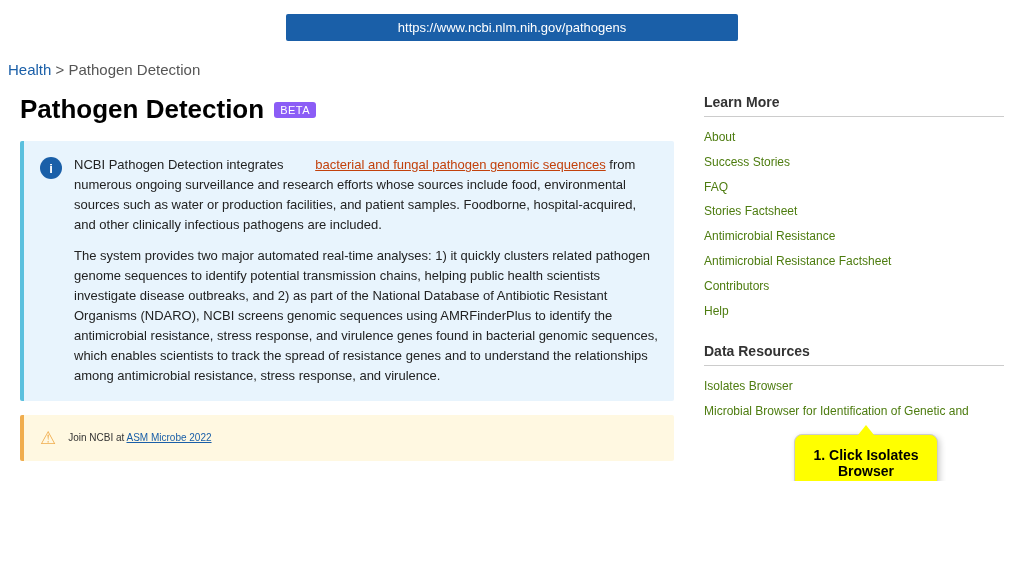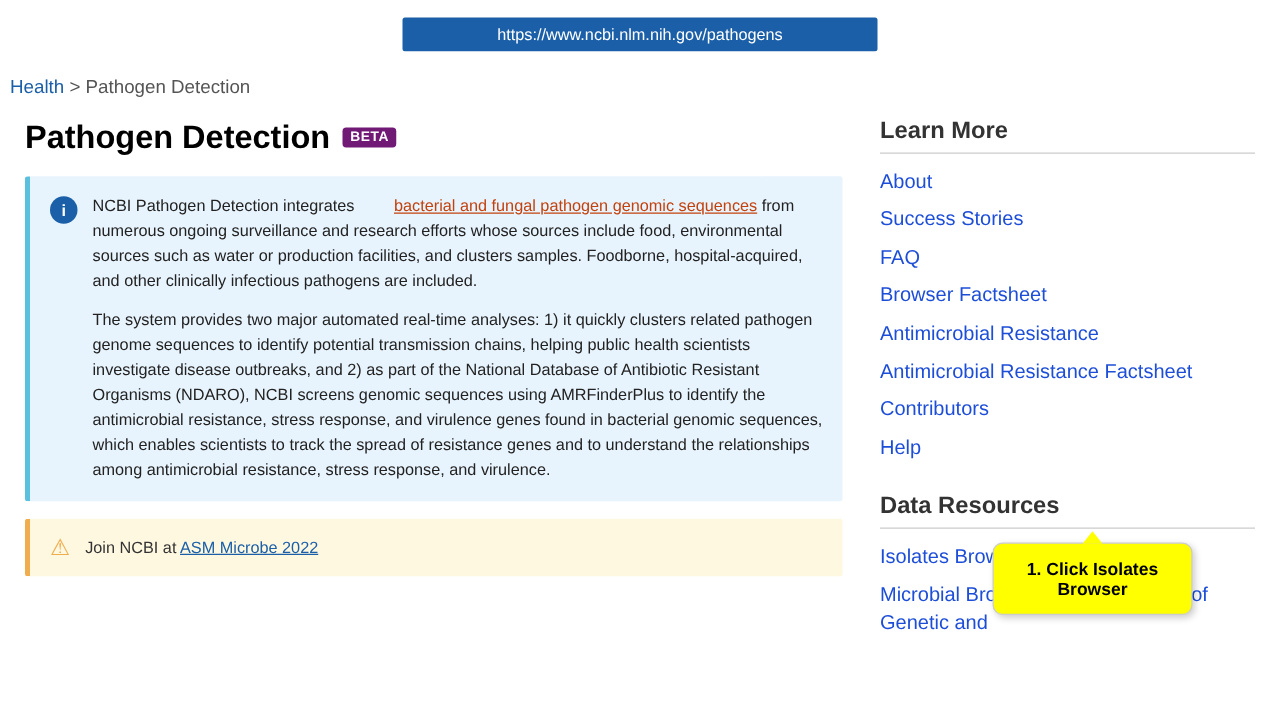--- a/index.html
+++ b/index.html
@@ -11,21 +11,21 @@
     }
 
     
     .url-bar {
       background: #1a5fa8;
       color: white;
       text-align: center;
       padding: 6px 20px;
       font-size: 13px;
       position: relative;
-      width: 380px;
+      width: 452px;
       margin: 8px auto;
       border-radius: 2px;
     }
 
     
     .breadcrumb {
       padding: 6px 8px;
       font-size: 15px;
       color: #555;
     }
@@ -52,24 +52,24 @@
       align-items: center;
       gap: 10px;
       margin-bottom: 16px;
     }
     .page-title h1 {
       font-size: 26px;
       font-weight: bold;
       color: #000;
     }
     .beta-badge {
-      background: #701a75;
+      background: #8b5cf6;
       color: white;
       font-size: 11px;
-      font-weight: bold;
+      font-weight: normal;
       padding: 2px 6px;
       border-radius: 3px;
       letter-spacing: 0.5px;
     }
 
     
     .info-box {
       background: #e8f4fd;
       border-left: 4px solid #5bc0de;
       padding: 14px 16px;
@@ -116,67 +116,67 @@
       align-items: center;
       gap: 12px;
       border-radius: 2px;
     }
     .warning-icon {
       flex-shrink: 0;
       color: #f0ad4e;
       font-size: 18px;
     }
     .warning-text {
-      font-size: 13px;
+      font-size: 10px;
       color: #333;
     }
     .warning-text a {
       color: #1a5fa8;
       text-decoration: underline;
     }
 
     
     .right-sidebar {
       width: 300px;
       flex-shrink: 0;
       position: relative;
     }
 
     .sidebar-section {
       margin-bottom: 20px;
     }
     .sidebar-section-title {
-      font-size: 19px;
+      font-size: 14px;
       font-weight: bold;
       color: #333;
       padding-bottom: 6px;
       border-bottom: 1px solid #ccc;
       margin-bottom: 8px;
     }
     .sidebar-link {
       display: block;
-      color: #1d4ed8;
+      color: #4d7c0f;
       text-decoration: none;
-      font-size: 16px;
+      font-size: 12px;
       padding: 4px 0;
       line-height: 1.4;
     }
 
     
     .tooltip-bubble {
       position: absolute;
       background: #ffff00;
       border: 1px solid #ccc;
       border-radius: 8px;
       padding: 12px 16px;
       font-size: 14px;
       font-weight: bold;
       color: #000;
       text-align: center;
-      width: 160px;
+      width: 144px;
       top: 340px;
       left: 90px;
       box-shadow: 2px 2px 6px rgba(0,0,0,0.2);
       z-index: 10;
     }
     .tooltip-bubble::before {
       content: '';
       position: absolute;
       top: -10px;
       left: 50%;
@@ -206,21 +206,21 @@
     <div class="page-title">
       <h1>Pathogen Detection</h1>
       <span class="beta-badge">BETA</span>
     </div>
 
     <div class="info-box">
       <div class="info-box-inner">
         <div class="info-icon">i</div>
         <div class="info-text">
           <p>
-            <span>NCBI Pathogen Detection integrates </span><a href="#">bacterial and fungal pathogen genomic sequences</a><span> from numerous ongoing surveillance and research efforts whose sources include food, environmental sources such as water or production facilities, and clusters samples. Foodborne, hospital-acquired, and other clinically infectious pathogens are included.</span>
+            <span>NCBI Pathogen Detection integrates </span><a href="#">bacterial and fungal pathogen genomic sequences</a><span> from numerous ongoing surveillance and research efforts whose sources include food, environmental sources such as water or production facilities, and patient samples. Foodborne, hospital-acquired, and other clinically infectious pathogens are included.</span>
           </p>
           <p>The system provides two major automated real-time analyses: 1) it quickly clusters related pathogen genome sequences to identify potential transmission chains, helping public health scientists investigate disease outbreaks, and 2) as part of the National Database of Antibiotic Resistant Organisms (NDARO), NCBI screens genomic sequences using AMRFinderPlus to identify the antimicrobial resistance, stress response, and virulence genes found in bacterial genomic sequences, which enables scientists to track the spread of resistance genes and to understand the relationships among antimicrobial resistance, stress response, and virulence.</p>
         </div>
       </div>
     </div>
 
     <div class="warning-box">
       <span class="warning-icon">⚠</span>
       <div class="warning-text">
         <span>Join NCBI at </span><a href="#">ASM Microbe 2022</a>
@@ -229,21 +229,21 @@
 
   </div>
 
   <div class="right-sidebar">
 
     <div class="sidebar-section">
       <div class="sidebar-section-title">Learn More</div>
       <a href="#" class="sidebar-link">About</a>
       <a href="#" class="sidebar-link">Success Stories</a>
       <a href="#" class="sidebar-link">FAQ</a>
-      <a href="#" class="sidebar-link">Browser Factsheet</a>
+      <a href="#" class="sidebar-link">Stories Factsheet</a>
       <a href="#" class="sidebar-link">Antimicrobial Resistance</a>
       <a href="#" class="sidebar-link">Antimicrobial Resistance Factsheet</a>
       <a href="#" class="sidebar-link">Contributors</a>
       <a href="#" class="sidebar-link">Help</a>
     </div>
 
     <div class="sidebar-section">
       <div class="sidebar-section-title">Data Resources</div>
       <a href="#" class="sidebar-link">Isolates Browser</a>
       <a href="#" class="sidebar-link">Microbial Browser for Identification of Genetic and</a>

